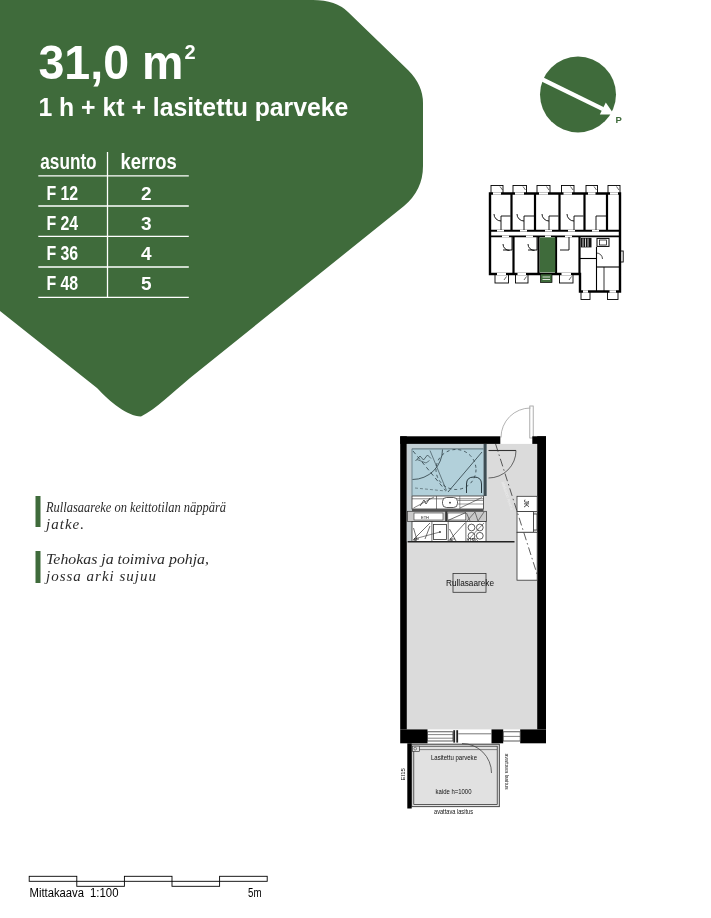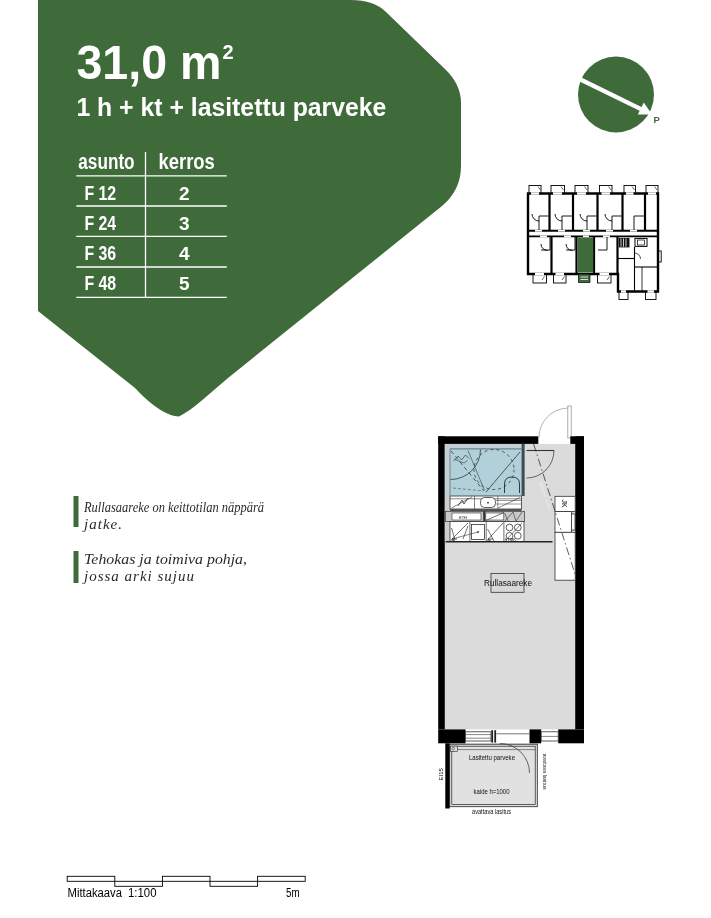--- a/index.html
+++ b/index.html
@@ -1,16 +1,16 @@
 <!DOCTYPE html>
 <html><head>
 <meta charset="utf-8">
 <style>
 html,body{margin:0;padding:0;background:#fff;width:711px;height:918px;overflow:hidden;}
-#page{position:relative;width:605px;height:918px;margin-left:38px;}
+#page{position:relative;width:605px;height:918px;}
 svg{position:absolute;top:0;left:0;}
 </style>
 </head>
 <body>
 <div id="page">
 <svg width="711" height="918" viewBox="0 0 711 918" font-family="Liberation Sans, sans-serif">
 
 <path d="M0,0 L313,0 Q336,0 348,12 L408,70 Q423,85 423,103 L423,166 Q423,190 404,206 L190,378 C172,393 156,409 141,416.5 C127,416 110,402 97,388 L0,311 Z" fill="#3f6b3b"></path>
 
 <text x="38.4" y="79" font-size="49" font-weight="bold" fill="#fff" textLength="145" lengthAdjust="spacingAndGlyphs">31,0 m</text>

